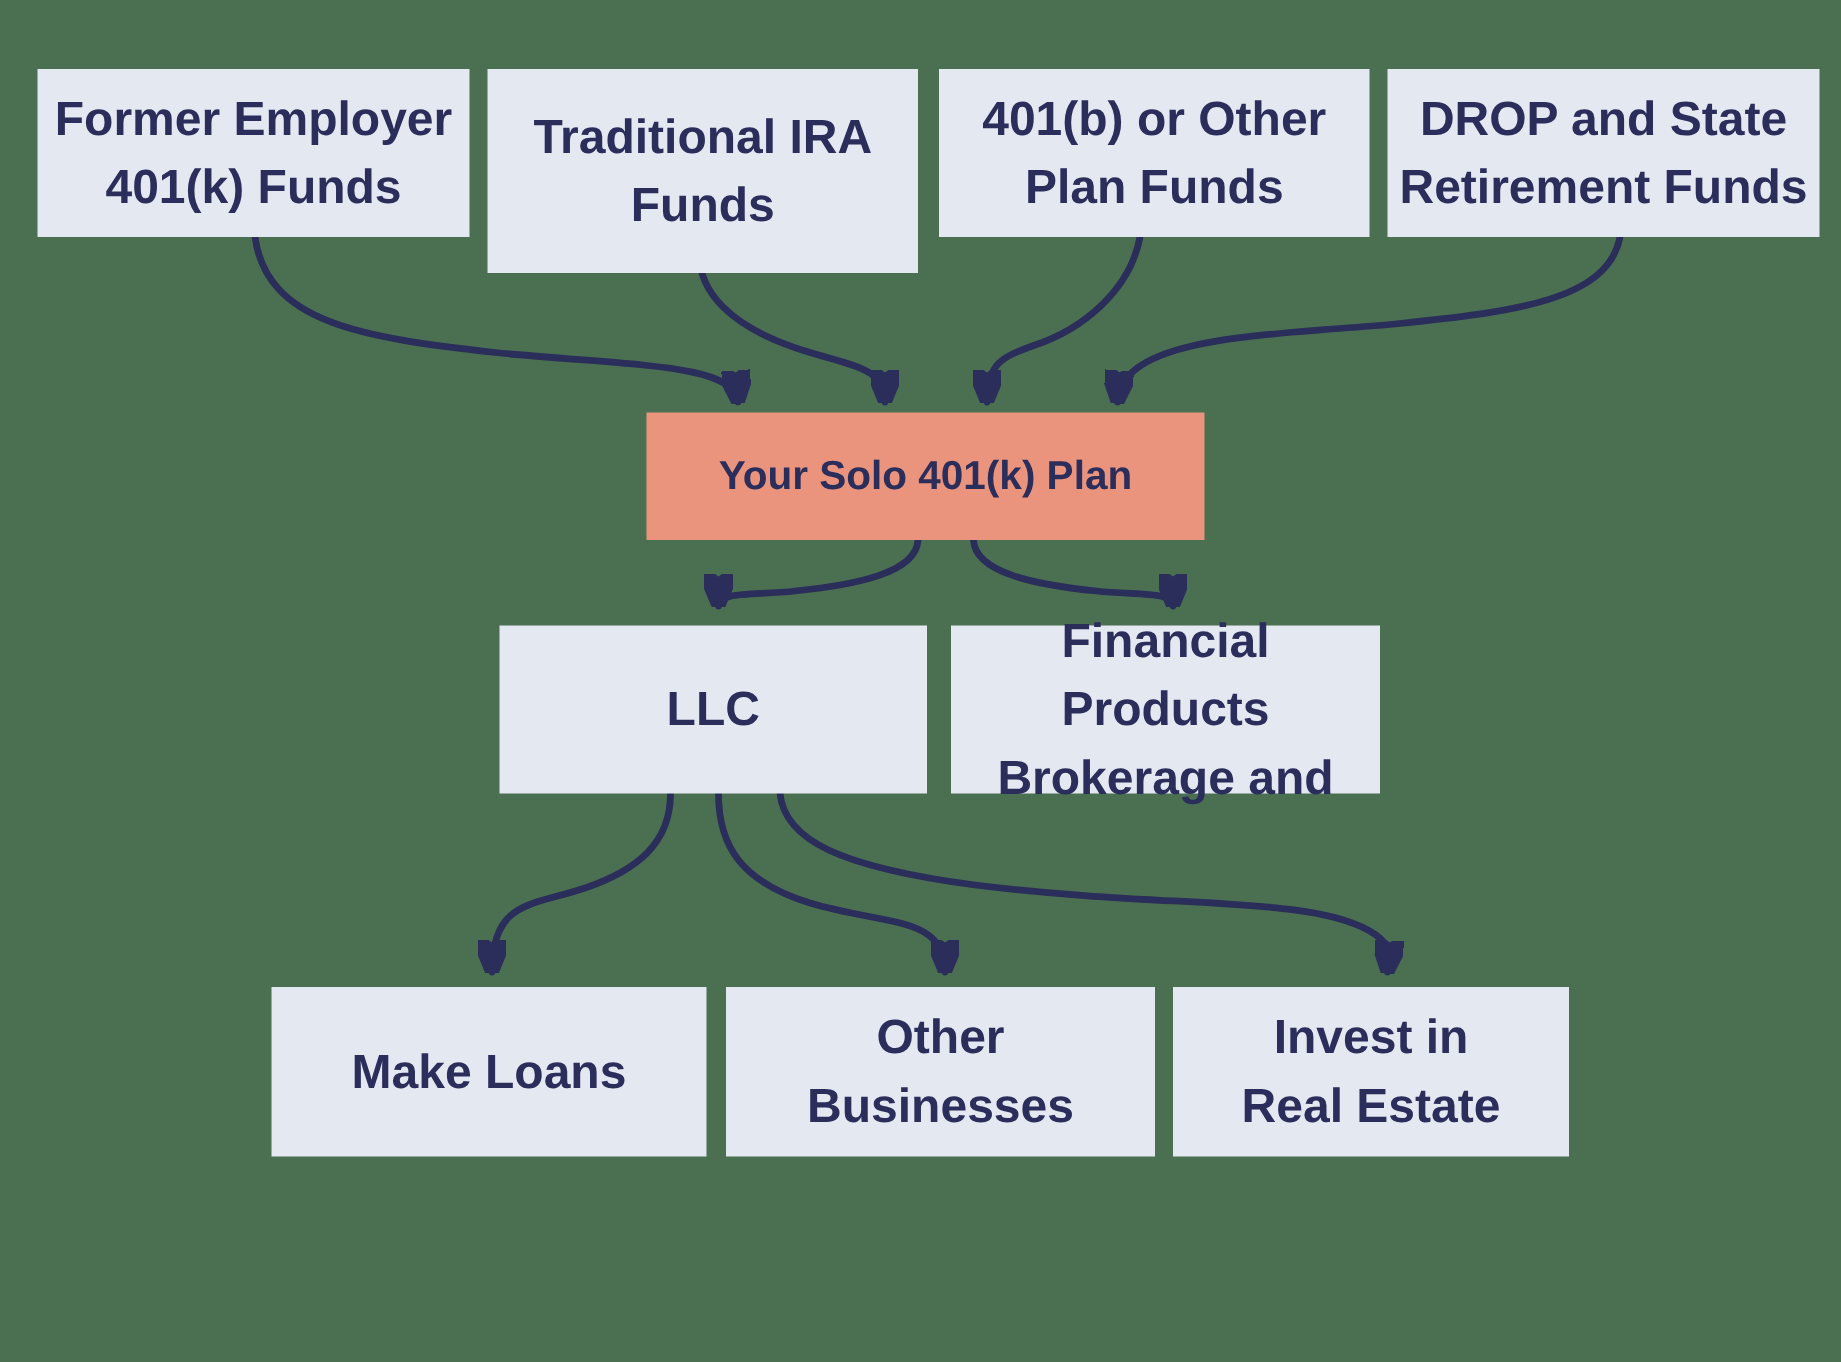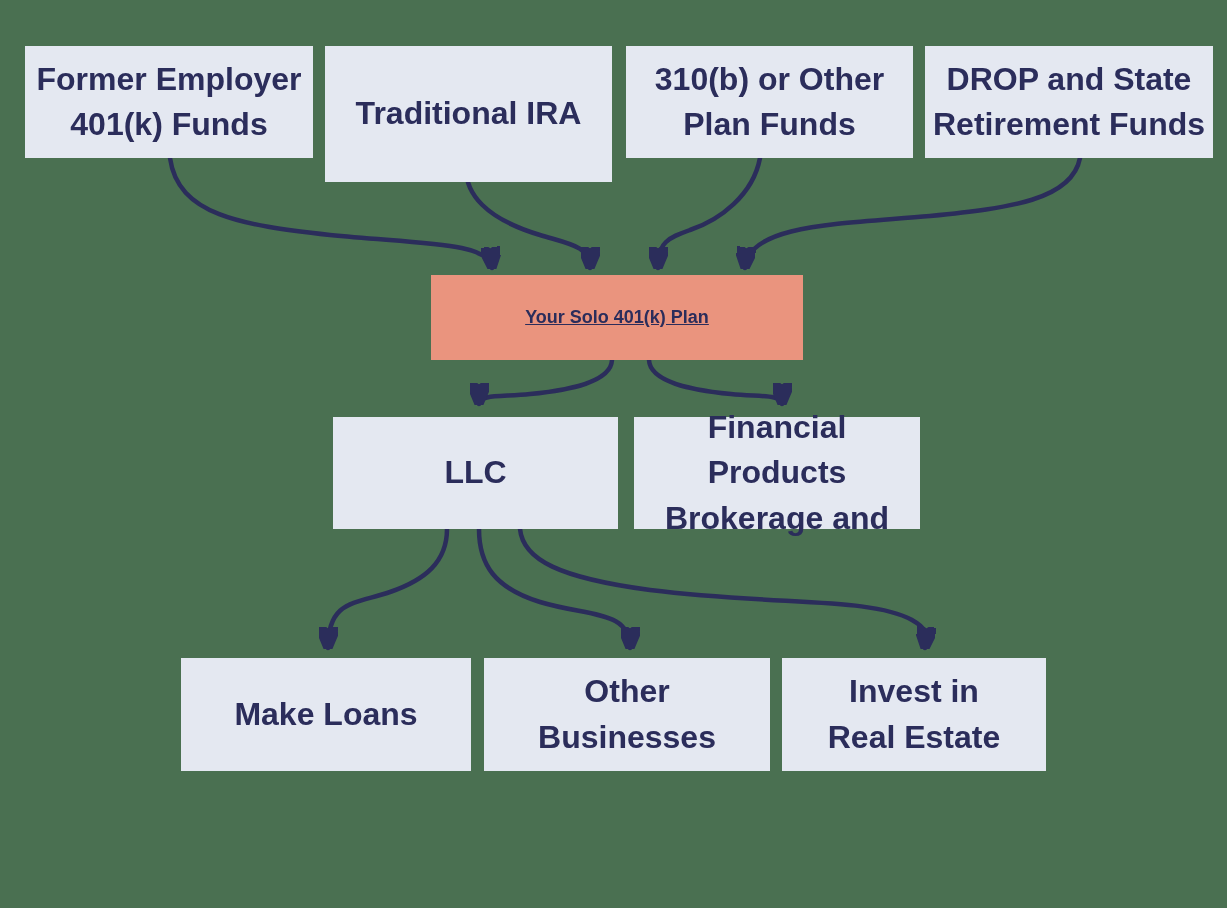--- a/index.html
+++ b/index.html
@@ -34,22 +34,21 @@
     align-items:center;
     justify-content:center;
     text-align:center;
     color:var(--text);
     font-weight:700;
     font-size:32px;
     line-height:1.42;
   }
   .node.accent{
     background:var(--accent-fill);
-    font-size:18px;
-    text-decoration:underline;
+    font-size:27px;
   }
   .lbl span{display:block;}
 </style>
 </head>
 <body>
 
 <div class="stage">
 
   <svg class="edges" viewBox="0 0 1227 908" xmlns="http://www.w3.org/2000/svg" aria-hidden="true">
     <defs>
@@ -71,26 +70,27 @@
   <div class="node" style="left:25px;top:46px;width:288px;height:112px">
     <div class="lbl">
       <span>Former Employer</span>
       <span>401(k) Funds</span>
     </div>
   </div>
 
   <div class="node" style="left:325px;top:46px;width:287px;height:136px">
     <div class="lbl">
       <span>Traditional IRA</span>
+      <span>Funds</span>
     </div>
   </div>
 
   <div class="node" style="left:626px;top:46px;width:287px;height:112px">
     <div class="lbl">
-      <span>310(b) or Other</span>
+      <span>401(b) or Other</span>
       <span>Plan Funds</span>
     </div>
   </div>
 
   <div class="node" style="left:925px;top:46px;width:288px;height:112px">
     <div class="lbl">
       <span>DROP and State</span>
       <span>Retirement Funds</span>
     </div>
   </div>

